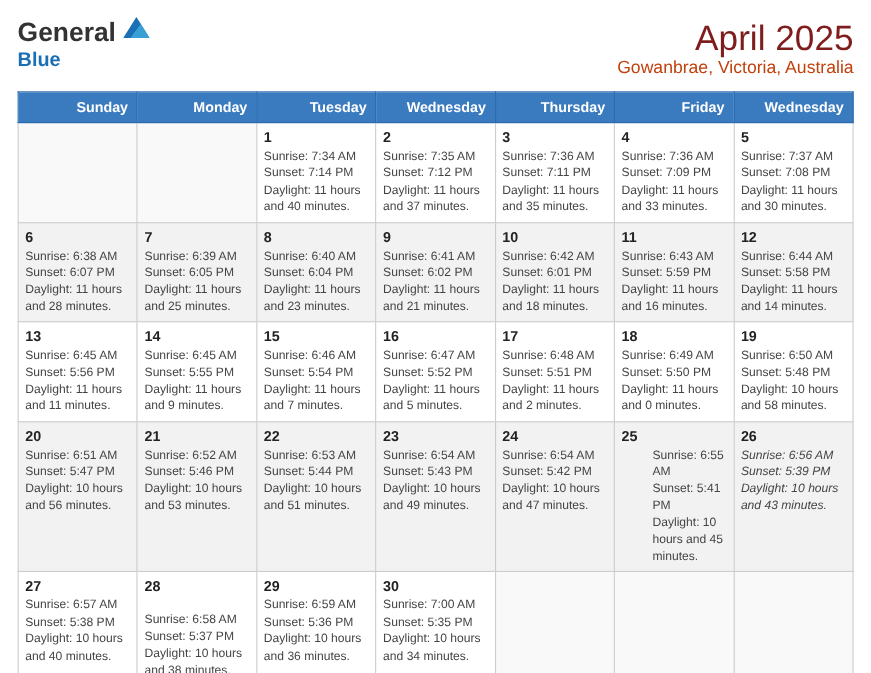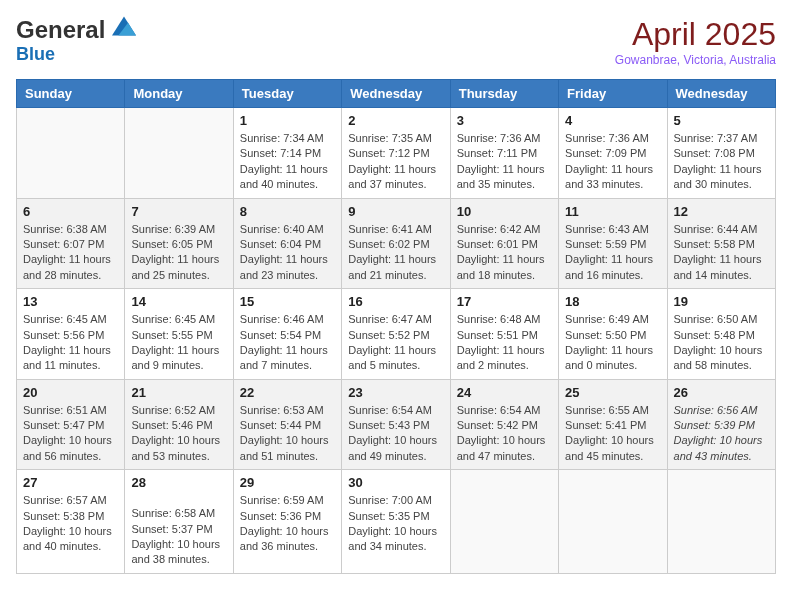--- a/index.html
+++ b/index.html
@@ -39,32 +39,32 @@
     }
     .title-block {
       text-align: right;
     }
     .main-title {
       font-size: 32px;
       color: #7f1d1d;
       font-weight: normal;
     }
     .subtitle {
-      font-size: 12px;
-      color: #8b5cf6;
+      font-size: 16px;
+      color: #c2410c;
     }
     .calendar {
       width: 100%;
       border-collapse: collapse;
       border: 1px solid #ccc;
     }
     .calendar th {
       background-color: #3a7abf;
       color: #fff;
-      text-align: left;
+      text-align: right;
       padding: 6px 8px;
       font-size: 13px;
       border: 1px solid #2a6aaf;
     }
     .calendar td {
       vertical-align: top;
       border: 1px solid #ccc;
       padding: 5px 6px;
       width: calc(100% / 7);
       min-height: 80px;
@@ -272,21 +272,21 @@
 Daylight: 10 hours and 49 minutes.</div>
         </td>
         <td>
           <div class="day-number">24</div>
           <div class="day-info" style="white-space: pre-line;">Sunrise: 6:54 AM
 Sunset: 5:42 PM
 Daylight: 10 hours and 47 minutes.</div>
         </td>
         <td>
           <div class="day-number">25</div>
-          <div class="day-info" style="white-space: pre-line;">Sunrise: 6:55 AM
+          <div class="day-info" style="white-space: pre-line; margin-left: 28px;">Sunrise: 6:55 AM
 Sunset: 5:41 PM
 Daylight: 10 hours and 45 minutes.</div>
         </td>
         <td>
           <div class="day-number">26</div>
           <div class="day-info" style="white-space: pre-line; font-style: italic;">Sunrise: 6:56 AM
 Sunset: 5:39 PM
 Daylight: 10 hours and 43 minutes.</div>
         </td>
       </tr>

